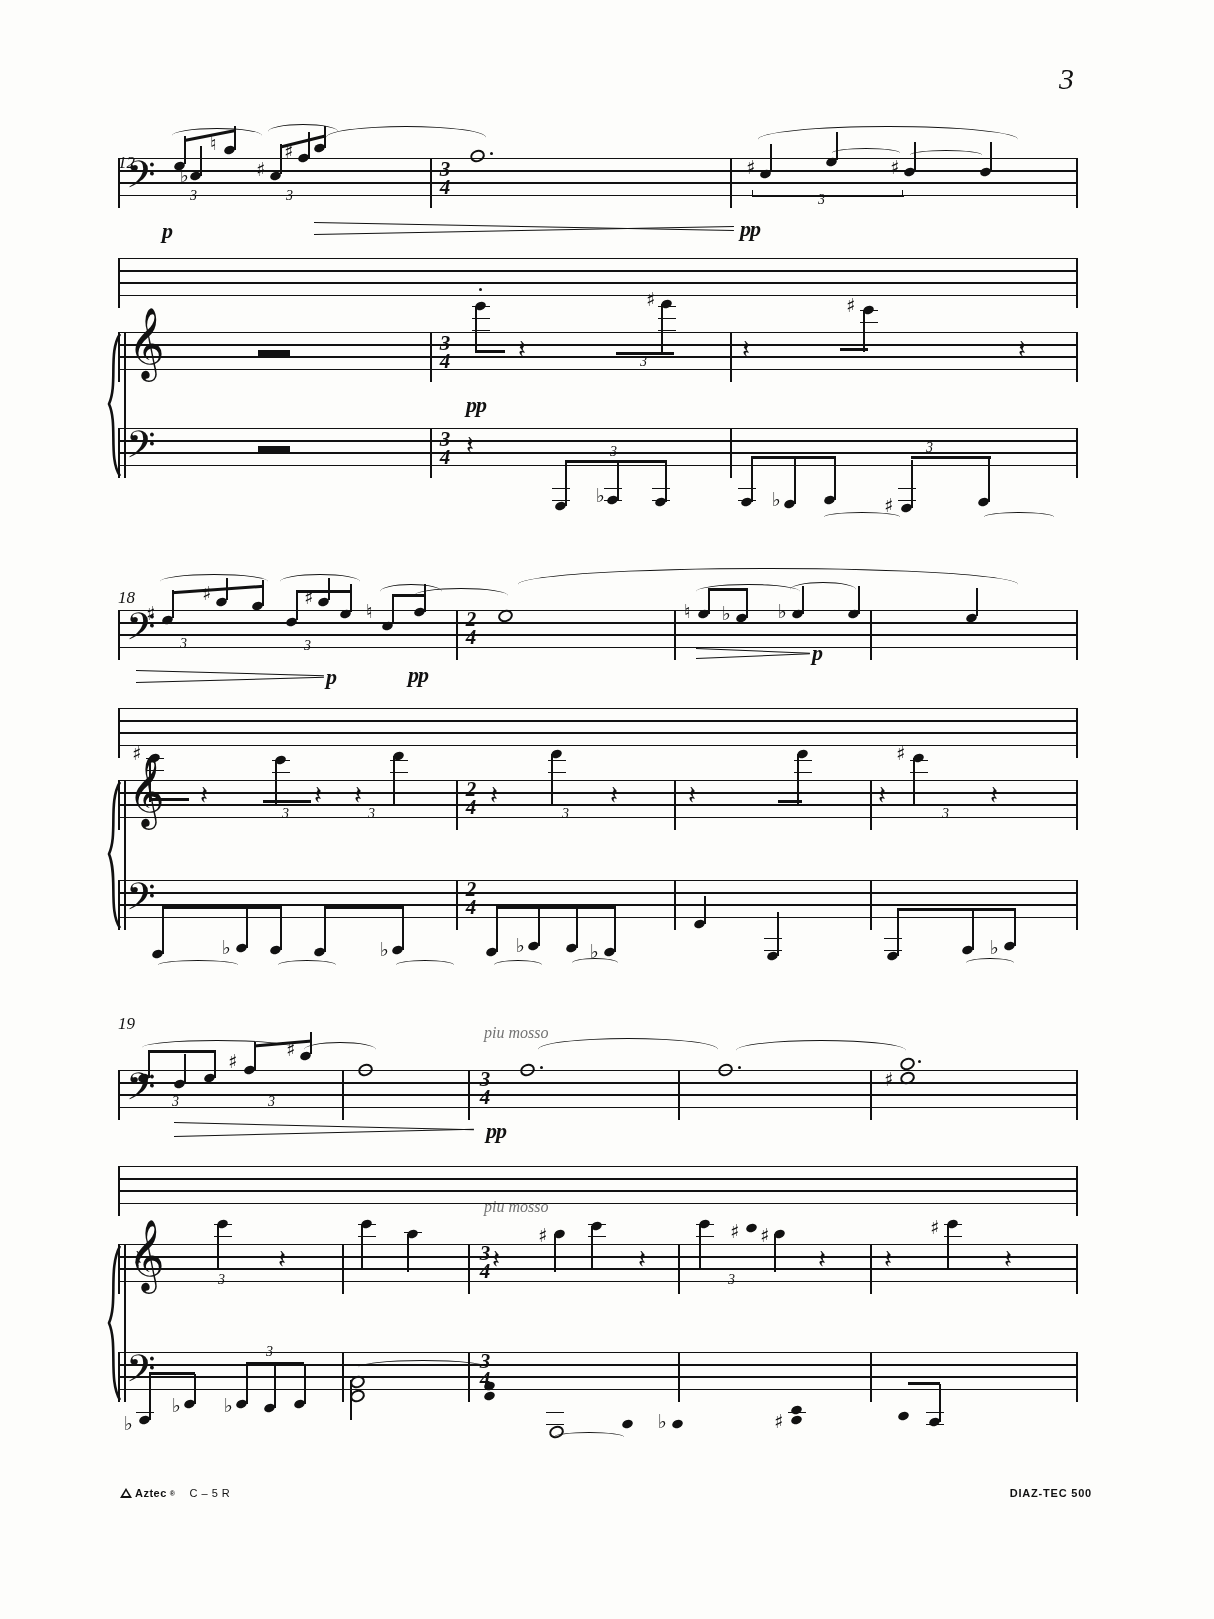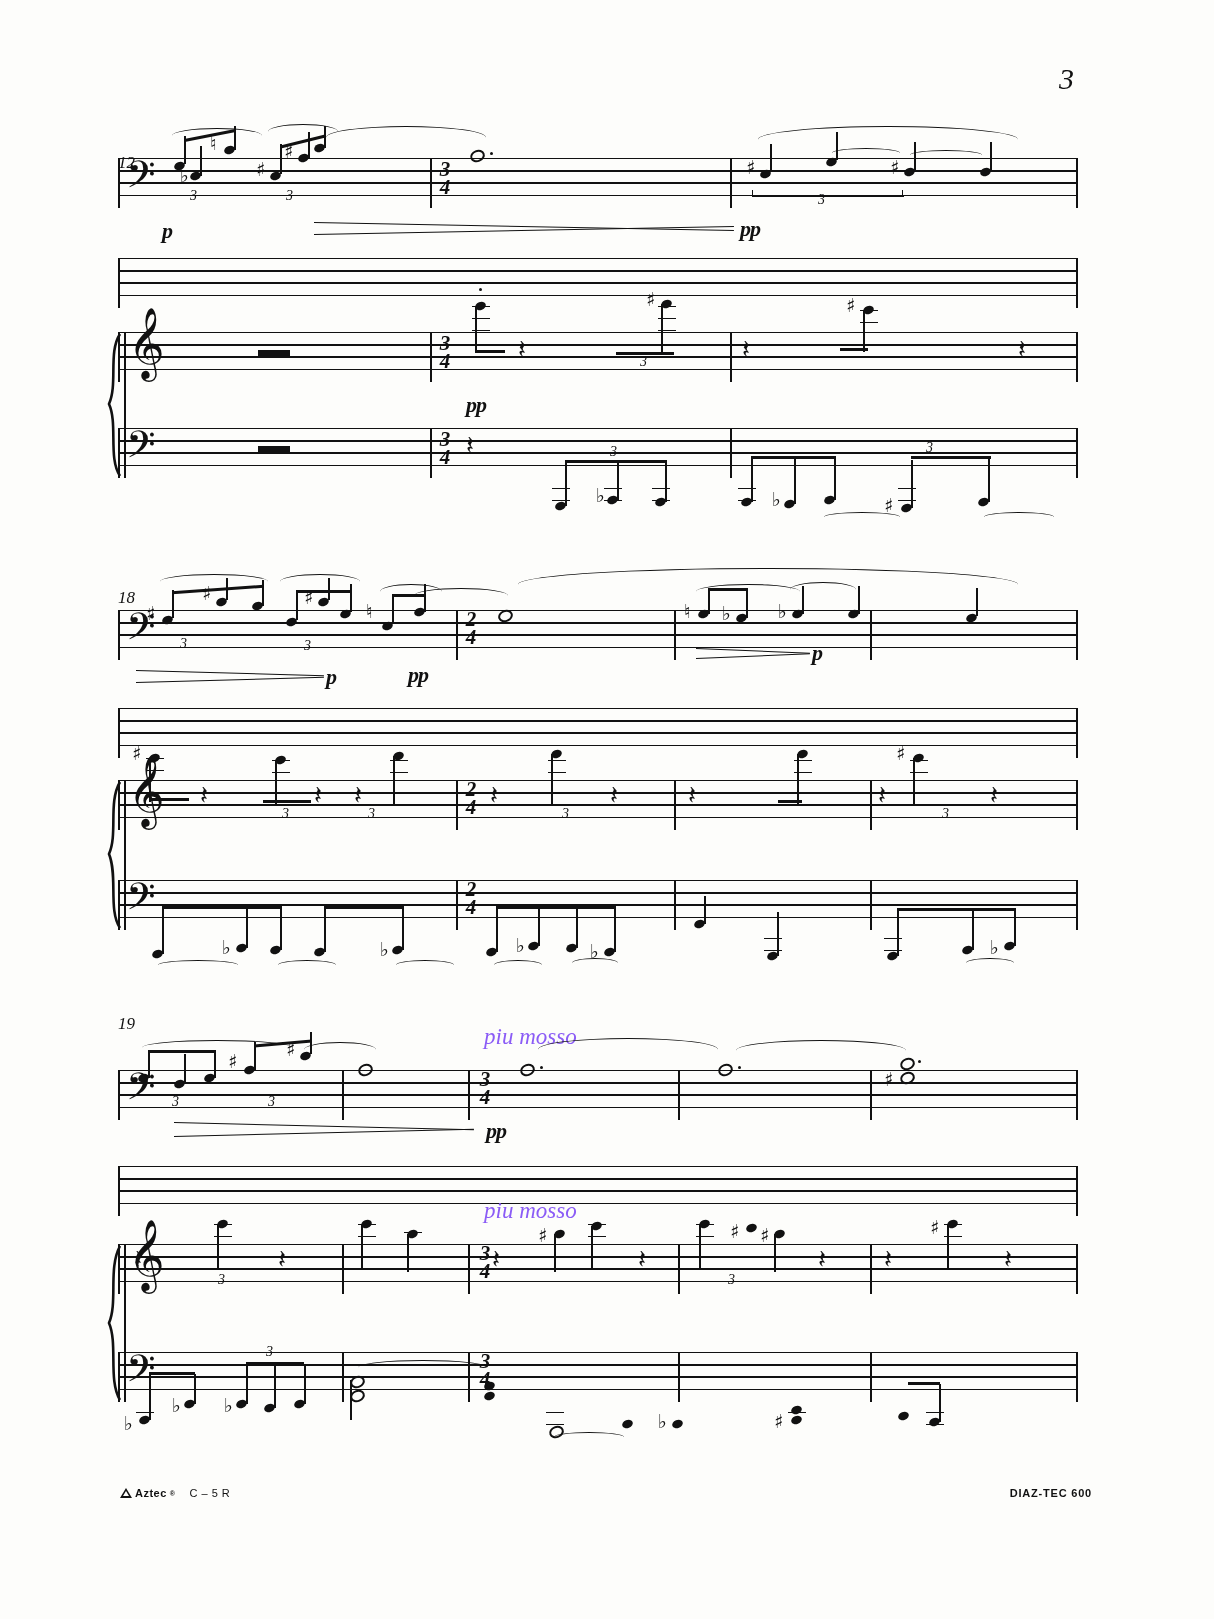--- a/index.html
+++ b/index.html
@@ -111,22 +111,22 @@
     font-style: italic;
     font-weight: bold;
     font-size: 22px;
     color: #111;
     letter-spacing: -1px;
   }
   .tempo-text {
     position: absolute;
     font-family: "Liberation Serif", serif;
     font-style: italic;
-    font-size: 23px;
-    color: #8b5cf6;
+    font-size: 16px;
+    color: #737373;
   }
   .tuplet {
     position: absolute;
     font-family: "Liberation Serif", serif;
     font-style: italic;
     font-size: 14px;
     color: #111;
   }
   
   .note {
@@ -823,15 +823,15 @@
   </div>
 
   <div class="footer-left">
     <span class="logo-badge">
       <span class="tri"></span>
       <span>Aztec</span>
         <span class="sup">®</span>
     </span>
     <span>C – 5 R</span>
   </div>
-  <div class="footer-right">DIAZ-TEC 600</div>
+  <div class="footer-right">DIAZ-TEC 500</div>
 
 </div>
 
 </body></html>

